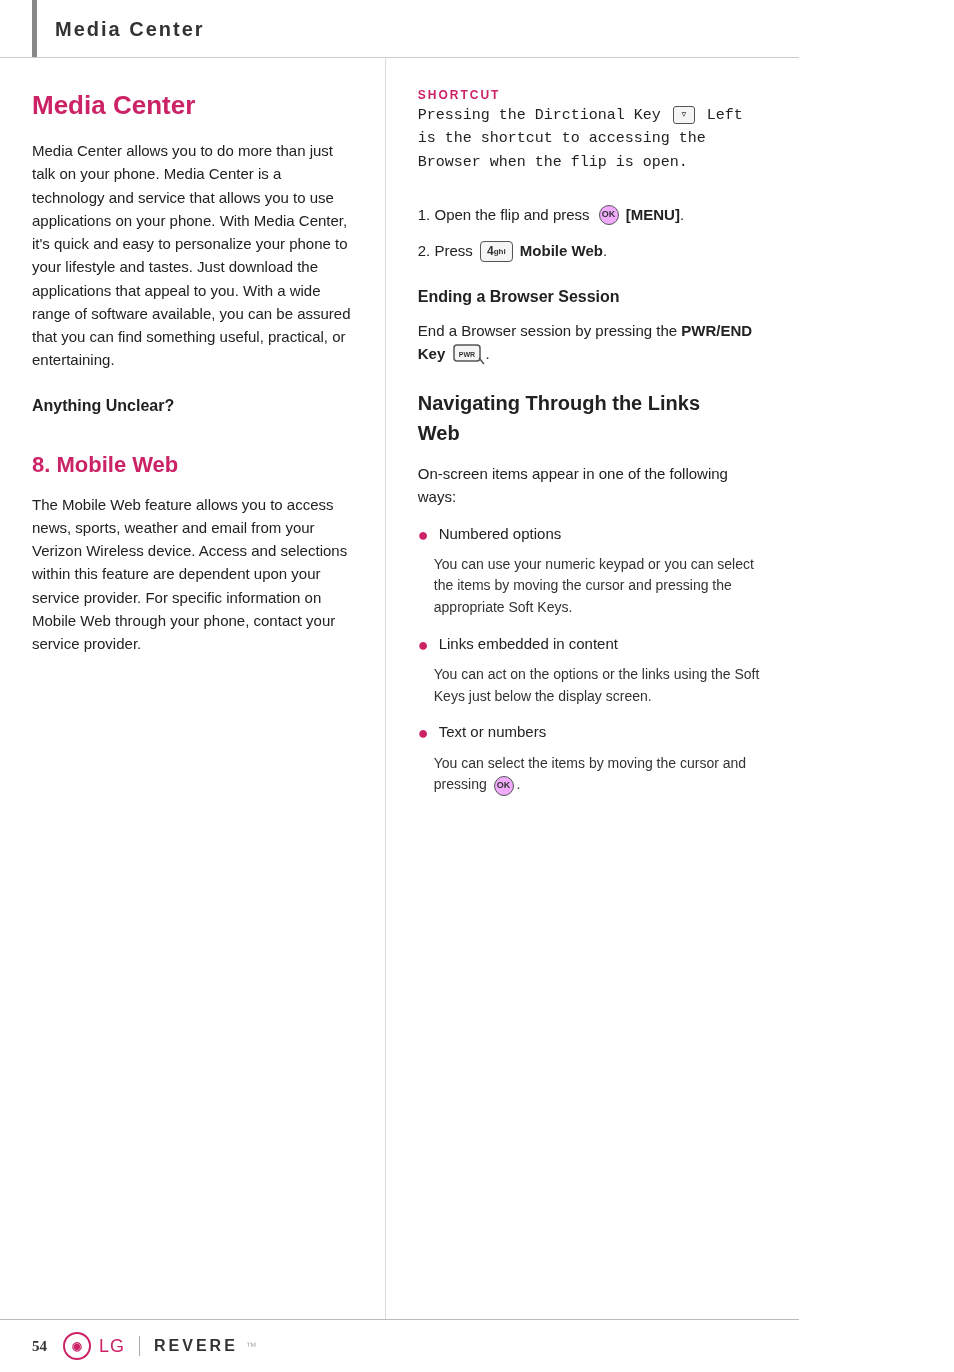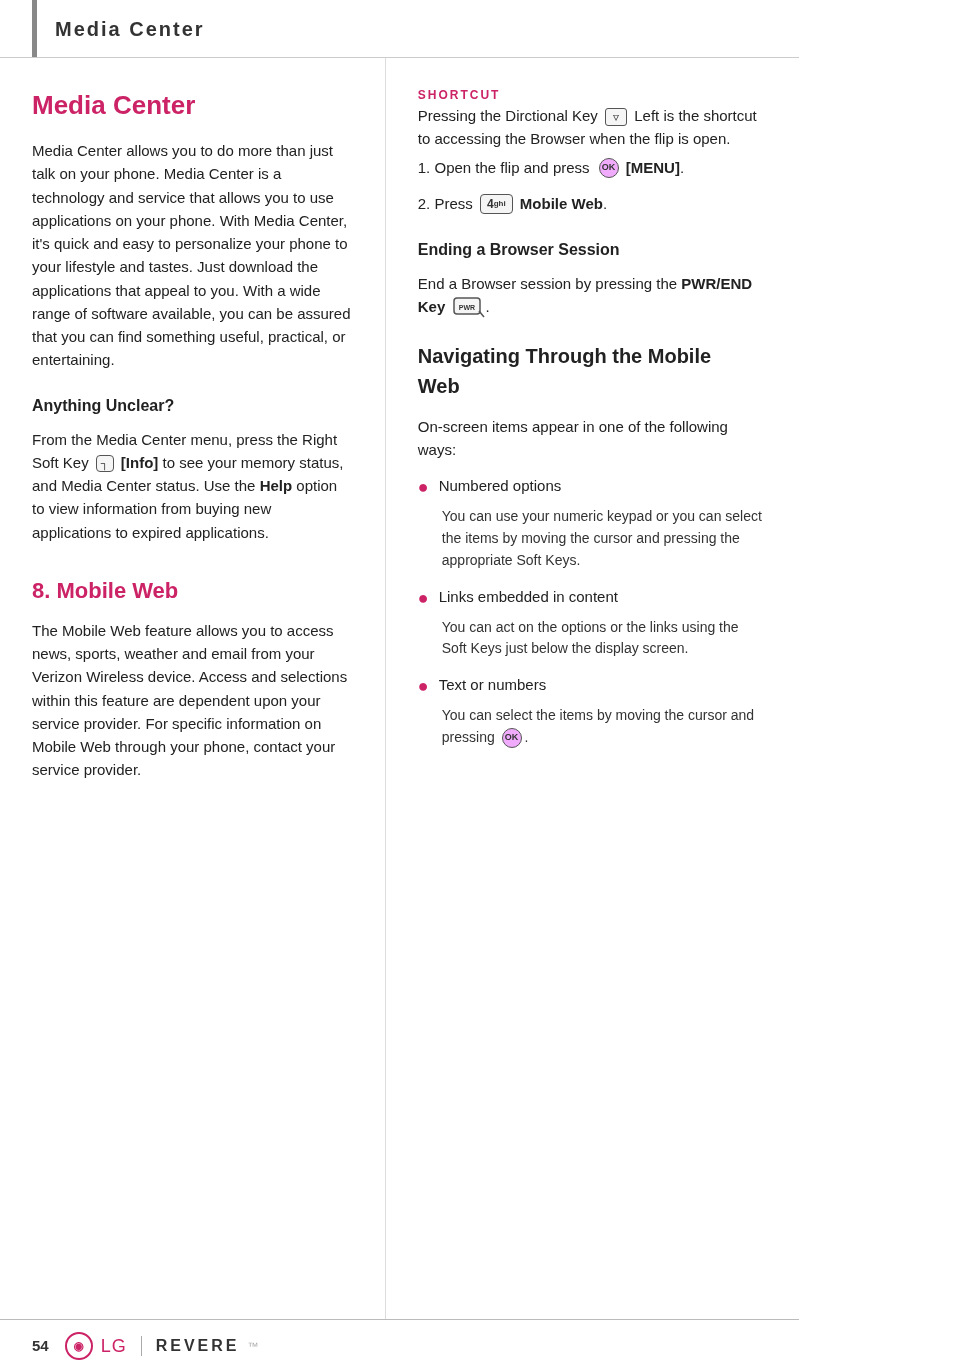--- a/index.html
+++ b/index.html
@@ -97,22 +97,23 @@
       font-weight: bold;
       font-size: 12px;
       letter-spacing: 2px;
       text-transform: uppercase;
       margin-bottom: 0;
     }
 
     .shortcut-text {
       font-size: 15px;
       color: #222;
-      margin-bottom: 6px;
+      margin-bottom: 30px;
       line-height: 1.55;
+      font-family: Liberation Mono, monospace;
     }
 
     .step-row {
       display: flex;
       align-items: center;
       margin-bottom: 14px;
       font-size: 15px;
       color: #222;
     }
 
@@ -193,40 +194,41 @@
 
     .bullet-label {
       font-size: 15px;
       color: #222;
       font-weight: normal;
     }
 
     .bullet-desc {
       font-size: 14px;
       color: #333;
-      margin-left: 24px;
+      margin-left: 16px;
       margin-top: 4px;
       margin-bottom: 14px;
       line-height: 1.55;
     }
 
     
     .footer {
       border-top: 1px solid #bbb;
       padding: 12px 32px;
       display: flex;
       align-items: center;
       gap: 16px;
       background: #fff;
     }
 
     .footer-page-num {
       font-size: 15px;
       font-weight: bold;
       color: #333;
+      font-family: Liberation Serif, serif;
     }
 
     .footer-logo {
       display: flex;
       align-items: center;
       gap: 8px;
     }
 
     .lg-logo {
       font-size: 18px;
@@ -288,26 +290,20 @@
   <div class="content-area">
 
     <div class="left-col">
 
       <h1 class="section-title-pink">Media Center</h1>
 
       <p class="body-text">Media Center allows you to do more than just talk on your phone. Media Center is a technology and service that allows you to use applications on your phone. With Media Center, it's quick and easy to personalize your phone to your lifestyle and tastes. Just download the applications that appeal to you. With a wide range of software available, you can be assured that you can find something useful, practical, or entertaining.</p>
 
       <h2 class="subsection-title">Anything Unclear?</h2>
 
-      <p class="body-text">
-        From the Media Center menu, press the Right Soft Key
-        <span class="key-icon">┐</span>
-        <span class="bold-inline">[Info]</span>
-        to see your memory status, and Media Center status. Use the <span class="bold-inline">Help</span> option to view information from buying new applications to expired applications.
-      </p>
 
       <h2 class="section-number-title">8. Mobile Web</h2>
 
       <p class="body-text">The Mobile Web feature allows you to access news, sports, weather and email from your Verizon Wireless device. Access and selections within this feature are dependent upon your service provider. For specific information on Mobile Web through your phone, contact your service provider.</p>
 
     </div>
 
     <div class="right-col">
 
       <div class="shortcut-label">SHORTCUT</div>
@@ -340,21 +336,21 @@
               <text x="14" y="13" text-anchor="middle" font-size="7" font-weight="bold" fill="#333">PWR</text>
               <text x="14" y="13" dy="0" font-size="7" fill="#333"></text>
               <line x1="26" y1="14" x2="31" y2="20" stroke="#555" stroke-width="1.5"></line>
             </svg>
           </span>.
         </p>
       </div>
 
       <div>
         <h2 class="nav-section-title">
-          <span>Navigating Through the Mobile</span><br>
+          <span>Navigating Through the Links</span><br>
           <span>Web</span>
         </h2>
 
         <p class="body-text">On-screen items appear in one of the following ways:</p>
 
         <div class="bullet-item">
           <span class="bullet-dot">●</span>
           <span class="bullet-label">Numbered options</span>
         </div>
         <p class="bullet-desc">You can use your numeric keypad or you can select the items by moving the cursor and pressing the appropriate Soft Keys.</p>

